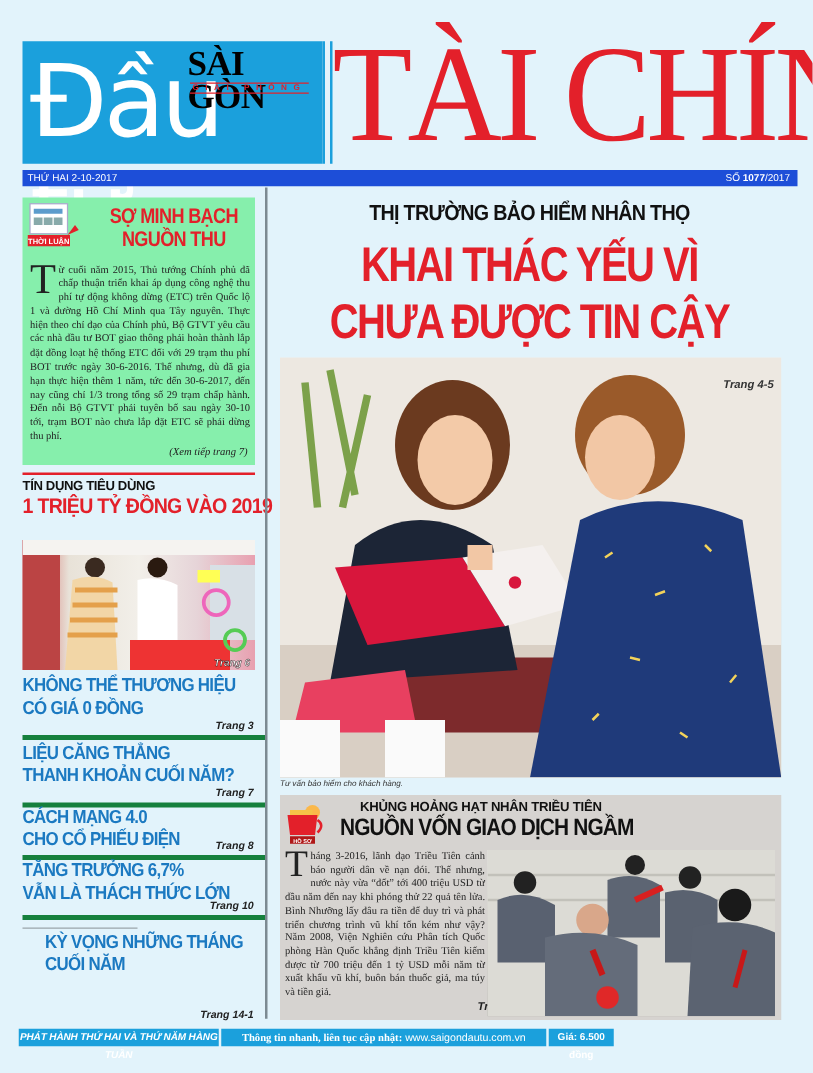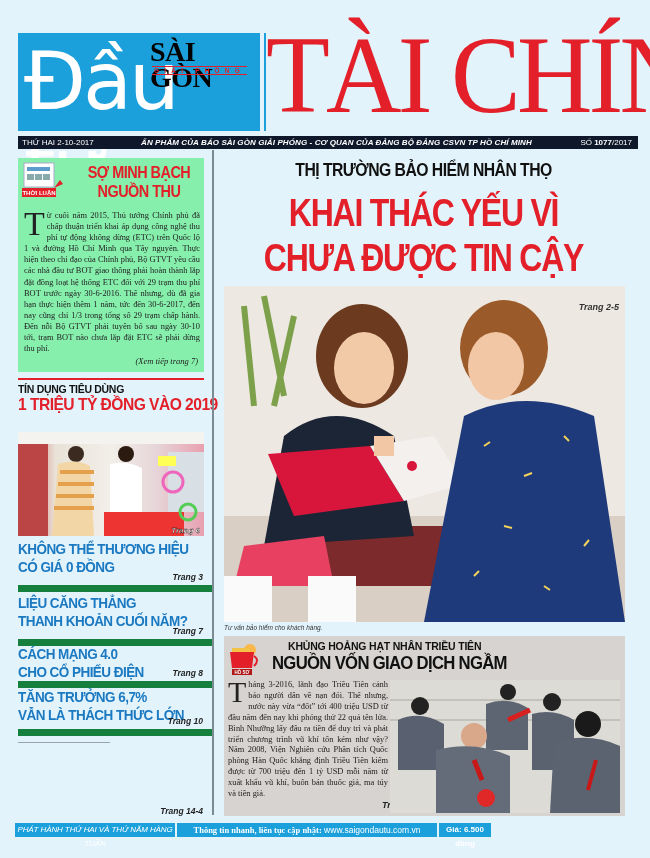--- a/index.html
+++ b/index.html
@@ -7,41 +7,41 @@
   .abs { position: absolute; }
 
   
   .mast-blue { left: 18px; top: 33px; width: 240px; height: 98px; background: #1ba0dc; }
   .mast-blue .dautu { position: absolute; left: 6px; top: 6px; font-family: "DejaVu Sans", sans-serif; color: #fff; font-size: 80px; line-height: 86px; letter-spacing: -3px; font-weight: normal; }
   .mast-blue .saigon { position: absolute; left: 132px; top: 6px; color: #000000; font-family: "Liberation Serif", serif; font-weight: bold; font-size: 28px; line-height: 26px; letter-spacing: -0.5px; }
   .mast-blue .giaiphong { position: absolute; left: 134px; top: 33px; color: #e3202a; font-size: 6.5px; letter-spacing: 5.2px; font-weight: bold; border-top: 1px solid #e3202a; border-bottom: 1px solid #e3202a; padding: 0 2px; line-height: 7px; }
   .mast-sep { left: 258px; top: 33px; width: 8px; height: 98px; border-left: 2px solid #1ba0dc; border-right: 2px solid #1ba0dc; }
   .taichinh { left: 266px; top: 16px; width: 372px; height: 118px; color: #e3202a; font-family: "Liberation Serif", serif; font-size: 110px; line-height: 118px; letter-spacing: -4px; transform: scaleX(0.95); transform-origin: left center; white-space: nowrap; }
 
-  .strip { left: 18px; top: 136px; width: 620px; height: 13px; background: #0f172a; color: #fff; font-size: 8px; line-height: 13px; }
+  .strip { left: 18px; top: 136px; width: 620px; height: 13px; background: #1d4ed8; color: #fff; font-size: 8px; line-height: 13px; }
   .strip .date { position: absolute; left: 4px; }
   .strip .pub { position: absolute; left: 123px; font-weight: bold; font-style: italic; letter-spacing: 0.1px; font-size: 8px; }
   .strip .issue { position: absolute; right: 6px; }
   .strip .issue b { font-weight: bold; }
 
   
   .opinion { left: 18px; top: 158px; width: 186px; height: 214px; background: #86efac; }
   .opinion .icon { position: absolute; left: 4px; top: 4px; width: 42px; height: 36px; }
   .opinion .title { position: absolute; left: 60px; top: 5px; width: 122px; text-align: center; color: #e3202a; font-weight: bold; font-size: 17px; line-height: 19px; letter-spacing: -0.6px; transform: scaleX(0.85); transform-origin: center; }
   .opinion .body { position: absolute; left: 6px; top: 52px; width: 176px; font-family: "Liberation Serif", serif; font-size: 8.4px; line-height: 11.1px; color: #222; text-align: justify; }
   .opinion .dropcap { float: left; font-size: 34px; line-height: 28px; margin: 0 2px 0 0; font-family: "Liberation Serif", serif; }
   .opinion .p2 { text-indent: 12px; }
   .opinion .more { position: absolute; right: 6px; bottom: 6px; font-family: "Liberation Serif", serif; font-style: italic; font-size: 8.5px; color: #222; }
   .red-rule { left: 18px; top: 378px; width: 186px; height: 2px; background: #e3202a; }
 
   .credit-kicker { left: 18px; top: 383px; font-weight: bold; font-size: 10.5px; color: #111; letter-spacing: -0.3px; }
   .credit-title { left: 18px; top: 395px; width: 190px; font-weight: bold; font-size: 17px; color: #e3202a; letter-spacing: -0.6px; white-space: nowrap; transform: scaleX(0.92); transform-origin: left; }
   .credit-photo { left: 18px; top: 432px; width: 186px; height: 104px; background: linear-gradient(90deg,#c44 0%,#e8e2d8 20%,#f2efe9 50%,#e6d4d8 75%,#e8a0b0 100%); overflow: hidden; }
 
-  .story { left: 18px; width: 195px; border-bottom: 7px solid #15803d; }
+  .story { left: 18px; width: 195px; border-bottom: 4px solid #15803d; }
   .story .h { color: #1b79c1; font-weight: bold; font-size: 15px; line-height: 18px; letter-spacing: -0.6px; transform: scaleX(0.9); transform-origin: left; white-space: nowrap; }
   .story .pg { position: absolute; right: 10px; bottom: 3px; font-style: italic; font-weight: bold; font-size: 8.5px; color: #222; }
   .story .kick { color: #111; font-size: 10px; font-weight: bold; letter-spacing: -0.4px; }
 
   .vrule { left: 212px; top: 150px; width: 2px; height: 665px; background: #7c8a92; }
 
   
   .kicker { left: 222px; top: 160px; width: 403px; text-align: center; font-weight: bold; font-size: 17.5px; color: #111; letter-spacing: -0.6px; transform: scaleX(0.9); }
   .headline { left: 222px; top: 190px; width: 403px; text-align: center; color: #e3202a; font-weight: bold; font-size: 39px; line-height: 45px; letter-spacing: -1.5px; transform: scaleX(0.82); transform-origin: center; white-space: nowrap; }
   .hero { left: 224px; top: 286px; width: 401px; height: 336px; overflow: hidden; background: linear-gradient(180deg,#f0ece6 0%,#e9e3da 35%,#dcd3c7 100%); }
@@ -52,39 +52,38 @@
   .nk-box .icon { position: absolute; left: 4px; top: 6px; width: 32px; height: 34px; }
   .nk-box .kick { position: absolute; left: 48px; top: 4px; font-weight: bold; font-size: 10.5px; color: #111; letter-spacing: -0.2px; padding-left: 16px; }
   .nk-box .title { position: absolute; left: 48px; top: 16px; font-weight: bold; font-size: 19px; color: #111; letter-spacing: -0.8px; transform: scaleX(0.88); transform-origin: left; white-space: nowrap; }
   .nk-box .body { position: absolute; left: 4px; top: 44px; width: 160px; font-family: "Liberation Serif", serif; font-size: 8.4px; line-height: 10.9px; color: #222; text-align: justify; }
   .nk-box .dropcap { float: left; font-size: 30px; line-height: 24px; margin-right: 2px; font-family: "Liberation Serif", serif; }
   .nk-box .pg { position: absolute; left: 110px; top: 164px; font-style: italic; font-weight: bold; font-size: 9px; color: #222; margin-left: 48px; }
   .nk-box .photo { position: absolute; left: 166px; top: 44px; width: 230px; height: 133px; overflow: hidden; background: linear-gradient(180deg,#e6e6e0 0%,#d3d2cc 50%,#bdbcb5 100%); }
 
   
   .foot { top: 823px; height: 14px; background: #1ba0dc; color: #fff; line-height: 14px; text-align: center; font-size: 8.5px; }
-  .foot.a { left: 15px; width: 160px; font-weight: normal; font-style: italic; font-size: 8px; letter-spacing: -0.1px; }
+  .foot.a { left: 15px; width: 160px; font-weight: bold; font-style: italic; font-size: 8px; letter-spacing: -0.1px; }
   .foot.b { left: 177px; width: 260px; }
   .foot.b b { font-weight: bold; font-family: Liberation Serif, serif; }
   .foot.c { left: 439px; width: 52px; font-weight: bold; font-size: 8px; }
 </style>
 </head>
 <body>
 
 <div class="abs mast-blue">
   <div class="dautu">Đầu tư</div>
   <div class="saigon">SÀI GÒN</div>
   <div class="giaiphong">GIẢI PHÓNG</div>
 </div>
 <div class="abs mast-sep"></div>
 <div class="abs taichinh">TÀI CHÍNH</div>
 
 <div class="abs strip">
   <span class="date">THỨ HAI 2-10-2017</span>
-  <span class="pub">ẤN PHẨM CỦA BÁO SÀI GÒN GIẢI PHÓNG - CƠ QUAN CỦA ĐẢNG BỘ ĐẢNG CSVN TP HỒ CHÍ MINH</span>
   <span class="issue"><span>SỐ </span><b>1077</b><span>/2017</span></span>
 </div>
 
 <div class="abs opinion">
   <svg class="icon" viewBox="0 0 42 36">
     <rect x="2" y="1" width="30" height="24" fill="#fff" stroke="#aac" stroke-width="1"></rect>
     <rect x="5" y="12" width="7" height="6" fill="#8aa"></rect>
       <rect x="13" y="12" width="7" height="6" fill="#8aa"></rect>
       <rect x="21" y="12" width="7" height="6" fill="#8aa"></rect>
     <rect x="5" y="5" width="23" height="4" fill="#5c9ccc"></rect>
@@ -138,21 +137,25 @@
   <div class="h">CHO CỔ PHIẾU ĐIỆN</div>
   <div class="pg">Trang 8</div>
 </div>
 <div class="abs story" style="top:688px;height:48px;">
   <div class="h">TĂNG TRƯỞNG 6,7%</div>
   <div class="h">VẪN LÀ THÁCH THỨC LỚN</div>
   <div class="pg">Trang 10</div>
 </div>
 <div class="abs" style="left:18px;top:738px;width:195px;height:78px;">
   <div style="width:92px;height:1px;background:#9aa5ab;margin:4px 0 2px;"></div>
-  <div style="position:absolute;right:10px;bottom:0;font-style:italic;font-weight:bold;font-size:8.5px;color:#222;">Trang 14-4</div>
+  <div class="story" style="position:relative;border-bottom:none;">
+    <div class="h">KỲ VỌNG NHỮNG THÁNG</div>
+    <div class="h">CUỐI NĂM</div>
+  </div>
+  <div style="position:absolute;right:10px;bottom:0;font-style:italic;font-weight:bold;font-size:8.5px;color:#222;">Trang 14-1</div>
 </div>
 
 <div class="abs vrule"></div>
 
 <div class="abs kicker">THỊ TRƯỜNG BẢO HIỂM NHÂN THỌ</div>
 <div class="abs headline">
   <div>KHAI THÁC YẾU VÌ</div>
   <div>CHƯA ĐƯỢC TIN CẬY</div>
 </div>
 <div class="abs hero">
@@ -173,21 +176,21 @@
 
     <ellipse cx="280" cy="62" rx="44" ry="48" fill="#9a5a2a"></ellipse>
     <ellipse cx="272" cy="80" rx="28" ry="34" fill="#f2c7a5"></ellipse>
     <path d="M240 130 Q300 100 370 130 L401 336 L200 336 Z" fill="#1f3a7a"></path>
     <path d="M260 160 l6 -4 M300 190 l8 -3 M340 150 l5 5 M280 240 l8 2 M360 260 l5 -6 M320 300 l6 4 M250 290 l5 -5" stroke="#f3d35a" stroke-width="2"></path>
     <rect x="150" y="150" width="20" height="20" fill="#f2c7a5"></rect>
 
     <rect x="0" y="290" width="48" height="46" fill="#fafafa"></rect>
     <rect x="84" y="290" width="48" height="46" fill="#fafafa"></rect>
   </svg>
-  <div class="trang">Trang 2-5</div>
+  <div class="trang">Trang 4-5</div>
 </div>
 <div class="abs caption">Tư vấn bảo hiểm cho khách hàng.</div>
 
 <div class="abs nk-box">
   <svg class="icon" viewBox="0 0 32 34">
     <circle cx="22" cy="8" r="6" fill="#fbb84a"></circle>
     <rect x="4" y="6" width="18" height="4" fill="#f5c248"></rect>
     <path d="M2 10 L26 10 L24 26 L4 26 Z" fill="#e3202a"></path>
     <path d="M26 14 Q32 18 26 24" stroke="#e3202a" stroke-width="2" fill="none"></path>
     <rect x="4" y="27" width="20" height="6" fill="#b01818"></rect>

